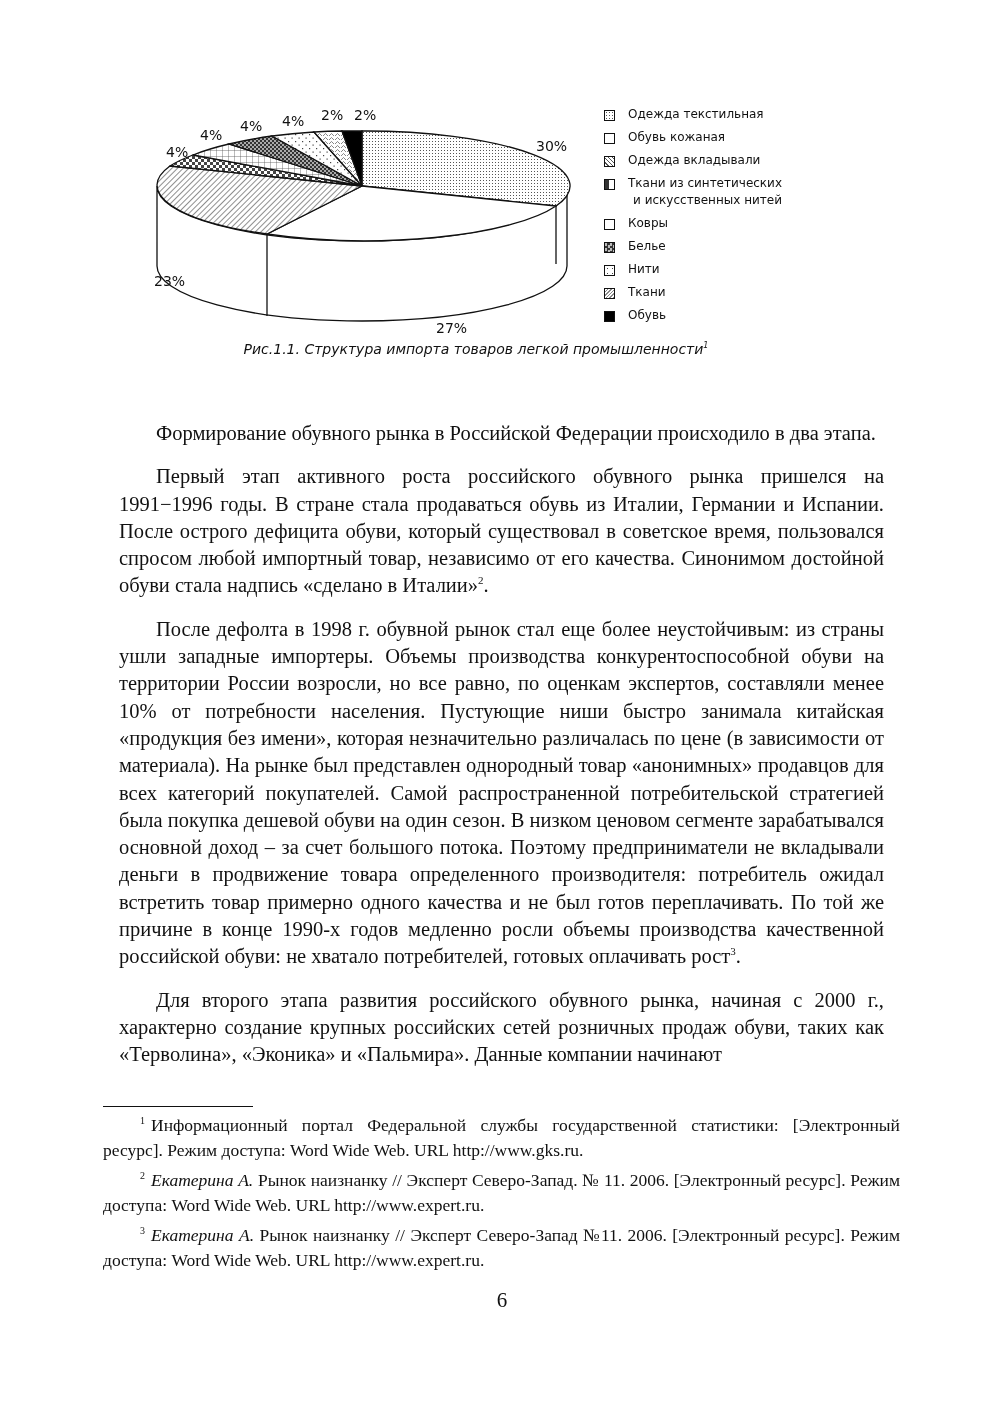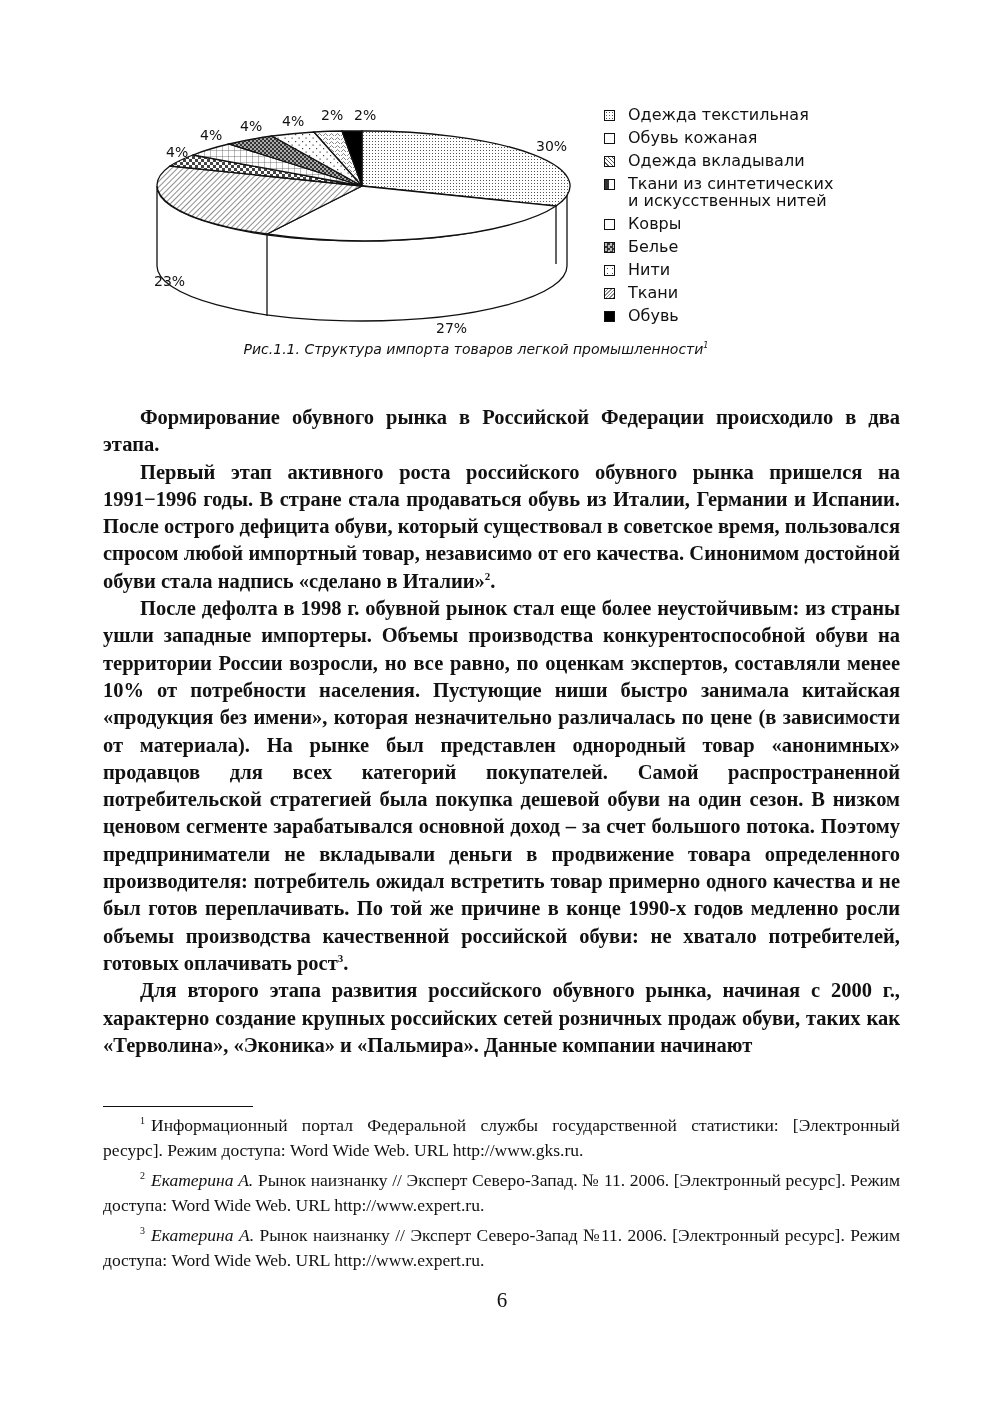--- a/index.html
+++ b/index.html
@@ -1,28 +1,28 @@
 <!DOCTYPE html>
 <html><head>
 <meta charset="utf-8">
 <style>
   html, body { margin: 0; padding: 0; background: #ffffff; }
   body { width: 1004px; height: 1418px; position: relative; overflow: hidden; }
   .chart-wrap { position: absolute; left: 0; top: 0; width: 1004px; height: 340px; }
   .chart-svg { position: absolute; left: 0; top: 0; }
   .pct { position: absolute; font-family: "DejaVu Sans", sans-serif; font-size: 14px; color: #111; }
-  .legend { position: absolute; left: 604px; top: 106px; font-family: "DejaVu Sans", sans-serif; font-size: 16px; color: #111; }
+  .legend { position: absolute; left: 604px; top: 106px; font-family: "DejaVu Sans", sans-serif; font-size: 12px; color: #111; text-align: right; }
   .legend-item { display: flex; align-items: flex-start; height: 23px; }
   .legend-item.two-line { height: 40px; }
   .swatch { width: 11px; height: 11px; border: 1px solid #111; margin-top: 4px; margin-right: 13px; flex: none; box-sizing: border-box; }
   .legend-label { line-height: 17px; }
   .caption { position: absolute; left: 0; width: 952px; top: 341px; text-align: center; font-family: "DejaVu Sans", sans-serif; font-style: italic; font-size: 14px; color: #111; }
   .caption sup { font-size: 8px; }
   .body-text { position: absolute; left: 103px; top: 404px; width: 797px; font-family: "Liberation Serif", serif; font-size: 20.5px; line-height: 27.3px; color: #111; text-align: justify; }
-  .para { margin: 0; text-indent: 37px; font-weight: bold; }
+  .para { margin: 16px; text-indent: 37px; }
   .para sup { font-size: 11px; line-height: 0; }
   .fn-rule { position: absolute; left: 103px; top: 1106px; width: 150px; border-top: 1px solid #111; }
   .footnotes { position: absolute; left: 103px; top: 1113px; width: 797px; font-family: "Liberation Serif", serif; font-size: 17.5px; line-height: 24.5px; color: #111; text-align: justify; }
   .fn { margin: 0 0 6px 0; text-indent: 37px; }
   .fn sup { font-size: 10px; line-height: 0; margin-right: 6px; }
   .fn i { }
   .page-number { position: absolute; left: 0; width: 1004px; top: 1288px; text-align: center; font-family: "Liberation Serif", serif; font-size: 21px; color: #111; }
 </style>
 </head>
 <body>

